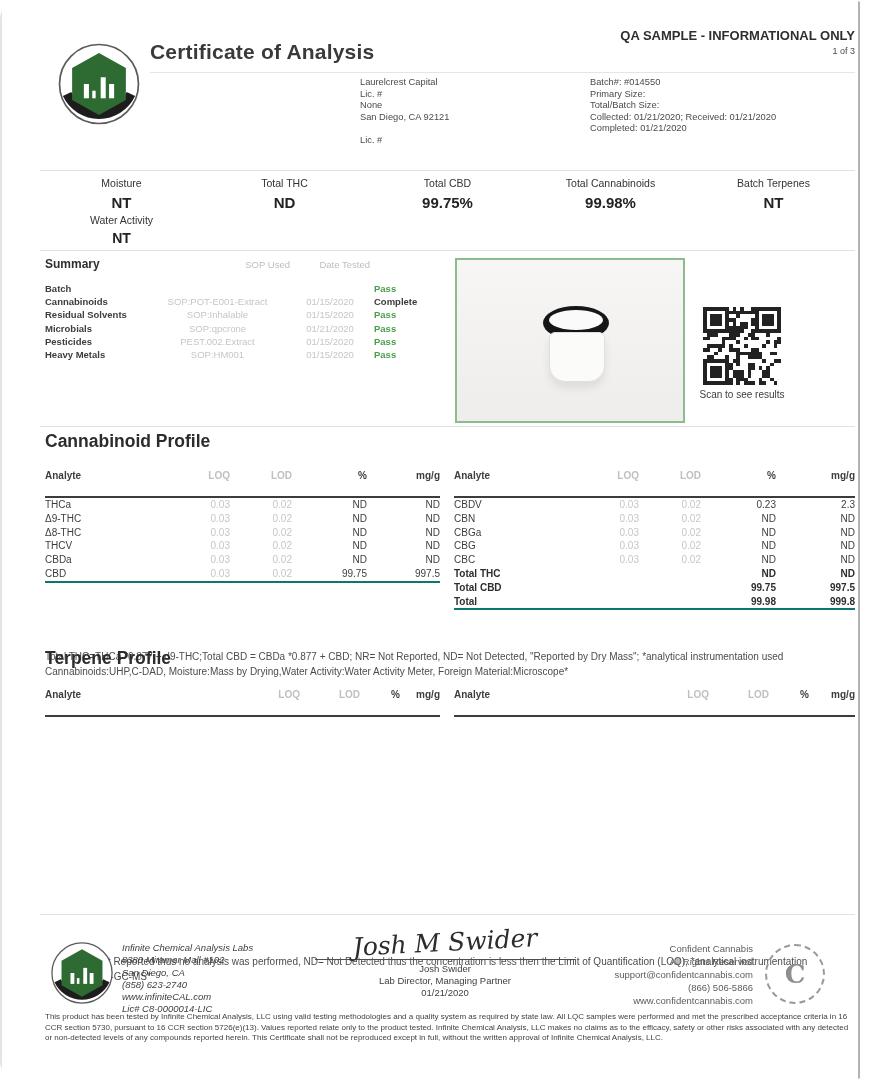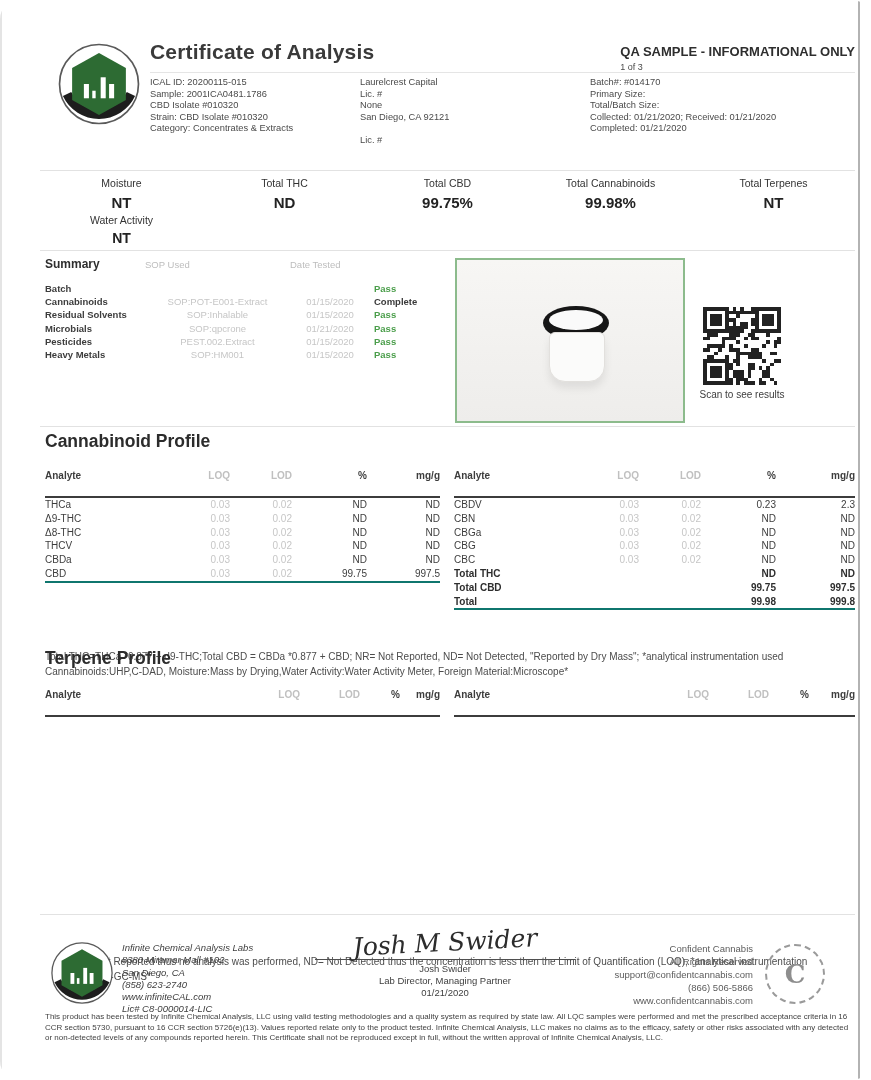--- a/index.html
+++ b/index.html
@@ -6,21 +6,21 @@
   .page{position:relative;width:871px;height:1080px;background:#fff;overflow:hidden;
         font-family:"Liberation Sans",sans-serif;color:#3b3b3b;border-radius:19px;}
   .edge-l{position:absolute;left:0;top:0;bottom:0;width:2px;background:#e4e4e4;}
   .edge-r{position:absolute;right:11px;top:0;bottom:0;width:2px;background:#b3b3b3;}
 
   
   .logo{position:absolute;}
   .logo svg{display:block;width:100%;height:100%;}
   .logo-main{left:57px;top:42px;width:84px;height:84px;}
   .title{position:absolute;left:150px;top:40px;font-size:21px;font-weight:700;color:#3a3a3a;letter-spacing:.2px;}
-  .qa{position:absolute;right:16px;top:44px;}
+  .qa{position:absolute;right:16px;top:28px;text-align:right;}
   .qa-label{font-size:13px;font-weight:800;color:#2e2e2e;}
   .page-num{font-size:9px;color:#4a4a4a;margin-top:3px;}
   .header-line{position:absolute;left:150px;right:16px;top:72px;border-top:1px solid #e5e5e5;}
   .info-col{position:absolute;top:77px;font-size:9.3px;line-height:11.6px;color:#4a4a4a;}
   .info-col .line{min-height:11.6px;white-space:nowrap;}
   .col-sample{left:150px;width:205px;}
   .col-client{left:360px;width:225px;}
   .col-batch{left:590px;width:265px;}
 
   .divider{position:absolute;left:40px;right:16px;border-top:1px solid #e2e2e2;}
@@ -32,21 +32,21 @@
   .m-label{font-size:10.5px;color:#333;}
   .m-value{font-size:15px;font-weight:700;color:#222;margin-top:5px;}
   .m-label2{font-size:10.5px;color:#333;margin-top:3px;}
   .m-value2{font-size:14px;font-weight:700;color:#222;margin-top:4px;}
 
   
   .summary{position:absolute;left:45px;top:257px;width:400px;font-size:9.5px;}
   .shead,.srow{display:grid;grid-template-columns:100px 145px 80px 70px;align-items:baseline;}
   .shead{margin-bottom:11px;}
   .s-title{font-size:12px;font-weight:800;color:#2e2e2e;}
-  .s-colhead{color:#bdbdbd;text-align:left;}
+  .s-colhead{color:#bdbdbd;text-align:right;}
   .srow{line-height:13.2px;}
   .s-test{font-weight:700;color:#3d3d3d;}
   .s-sop{color:#c6c6c6;text-align:center;}
   .s-date{color:#c6c6c6;text-align:center;}
   .s-status{font-weight:700;padding-left:4px;}
 
   
   .photo{position:absolute;left:455px;top:258px;width:226px;height:161px;border:2px solid #8cbb8c;
          background:linear-gradient(180deg,#f7f6f4,#eeedeb);}
   .jar-lid{position:absolute;left:86px;top:46px;width:66px;height:34px;background:#161616;border-radius:50%;}
@@ -114,40 +114,32 @@
       <rect x="62" y="50" width="6" height="17" fill="#fff"></rect>
     </svg>
   </div>
   <div class="title">Certificate of Analysis</div>
   <div class="qa">
     <div class="qa-label">QA SAMPLE - INFORMATIONAL ONLY</div>
     <div class="page-num">1 of 3</div>
   </div>
   <div class="header-line"></div>
 
-  <div class="info-col col-sample">
-
-  <div class="line">ICAL ID: 20200115-015</div>
-      <div class="line">Sample: 2001ICA0481.1786</div>
-      <div class="line">CBD Isolate #010320</div>
-      <div class="line">Strain: CBD Isolate #010320</div>
-      <div class="line">Category: Concentrates &amp; Extracts</div>
-    </div>
   <div class="info-col col-client">
 
   <div class="line">Laurelcrest Capital</div>
       <div class="line">Lic. #</div>
       <div class="line">None</div>
       <div class="line">San Diego, CA 92121</div>
       <div class="line"></div>
       <div class="line">Lic. #</div>
     </div>
   <div class="info-col col-batch">
 
-  <div class="line">Batch#: #014170</div>
+  <div class="line">Batch#: #014550</div>
       <div class="line">Primary Size:</div>
       <div class="line">Total/Batch Size:</div>
       <div class="line">Collected: 01/21/2020; Received: 01/21/2020</div>
       <div class="line">Completed: 01/21/2020</div>
     </div>
 
   <div class="divider d1"></div>
 
   <div class="results">
 
@@ -169,21 +161,21 @@
       <div class="m-label2"></div>
       <div class="m-value2"></div>
     </div>
       <div class="metric">
       <div class="m-label">Total Cannabinoids</div>
       <div class="m-value">99.98%</div>
       <div class="m-label2"></div>
       <div class="m-value2"></div>
     </div>
       <div class="metric">
-      <div class="m-label">Total Terpenes</div>
+      <div class="m-label">Batch Terpenes</div>
       <div class="m-value">NT</div>
       <div class="m-label2"></div>
       <div class="m-value2"></div>
     </div>
     </div>
 
   <div class="divider d2"></div>
 
   <div class="summary">
     <div class="shead">

